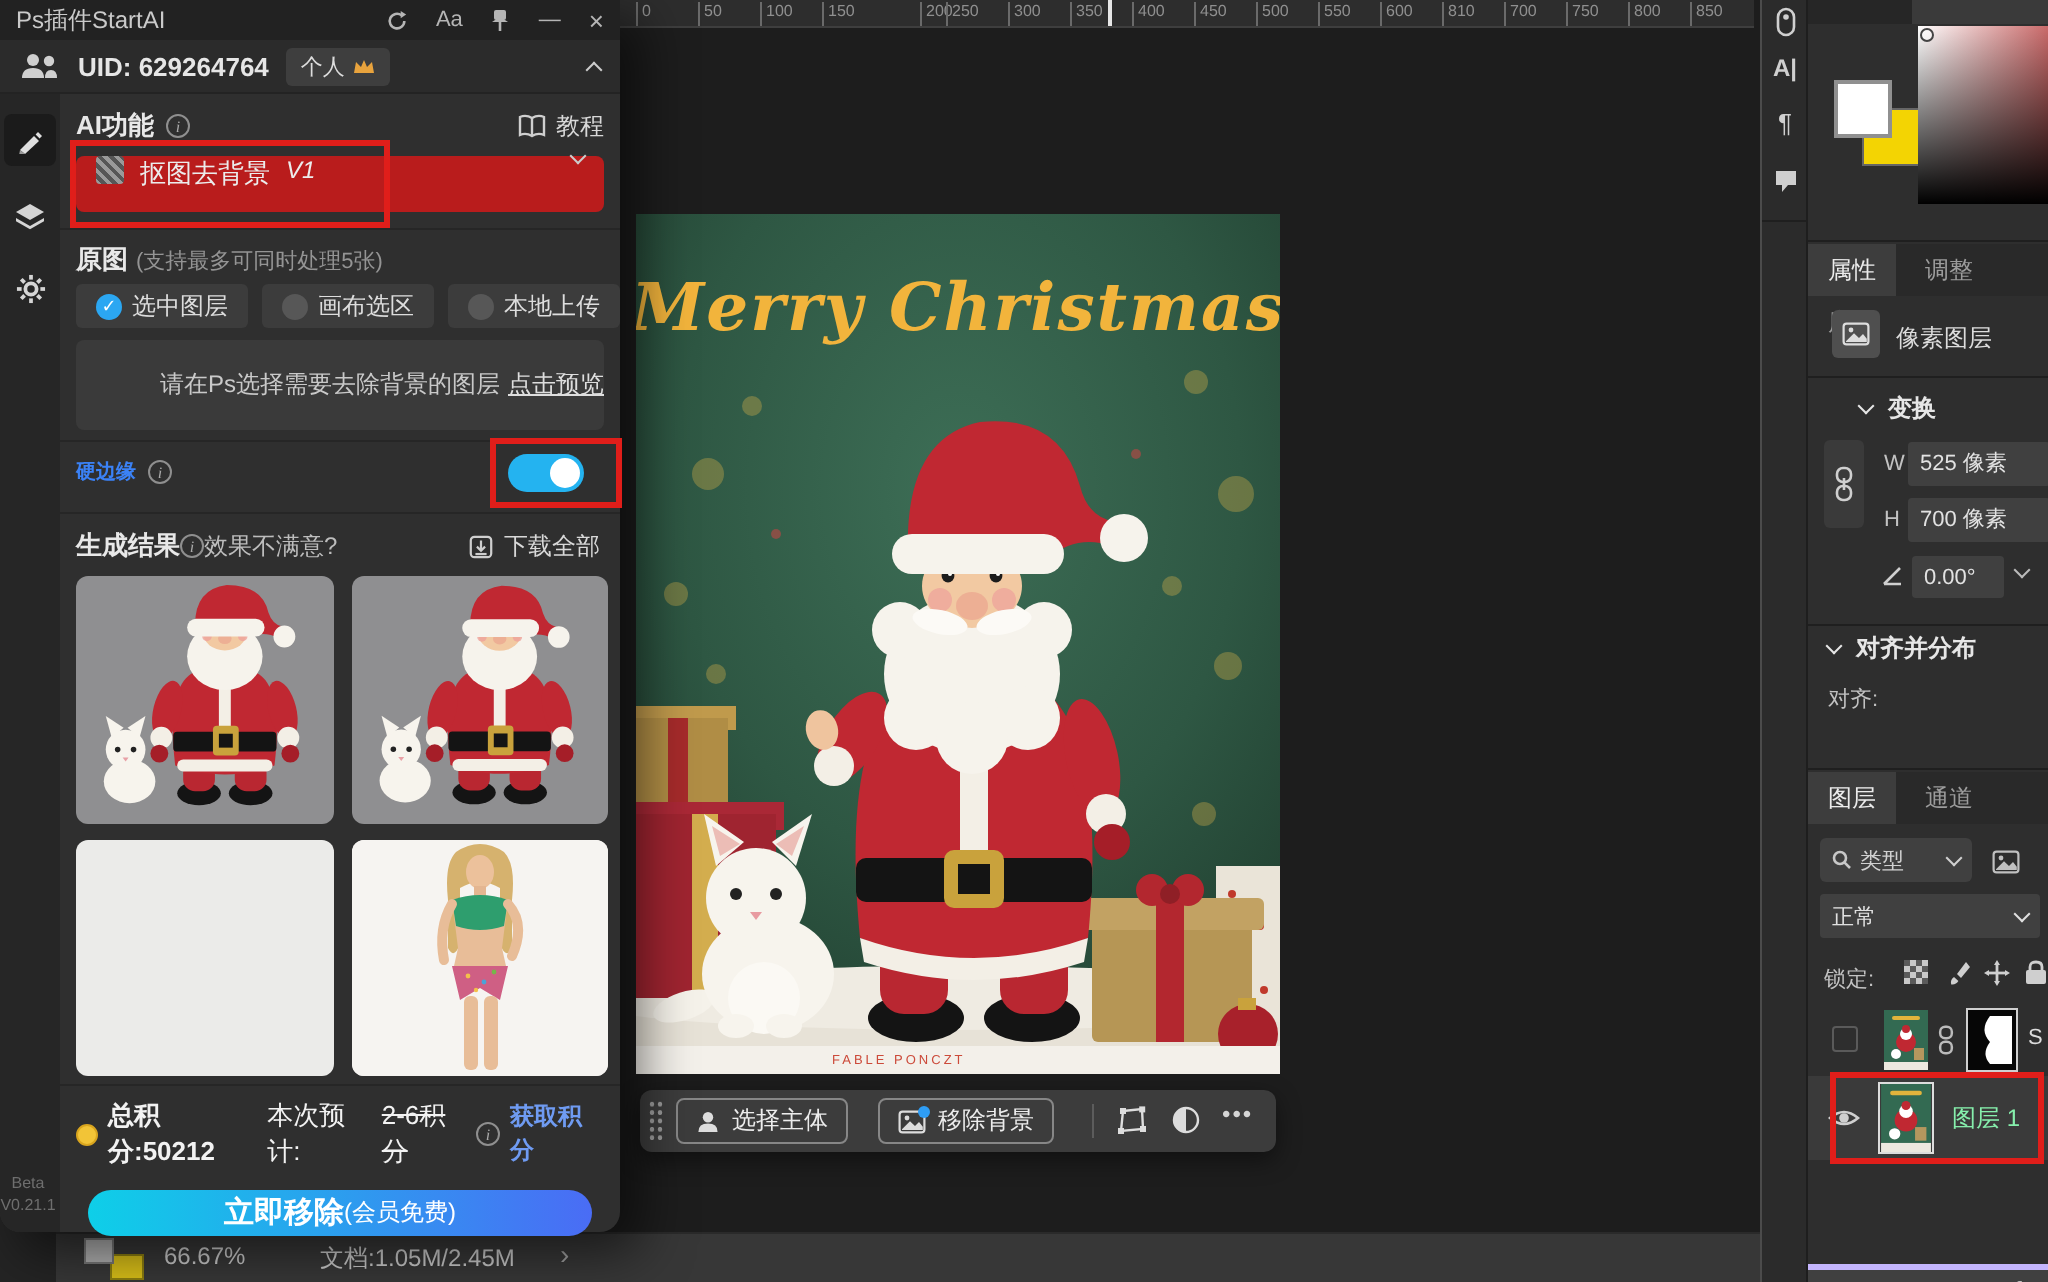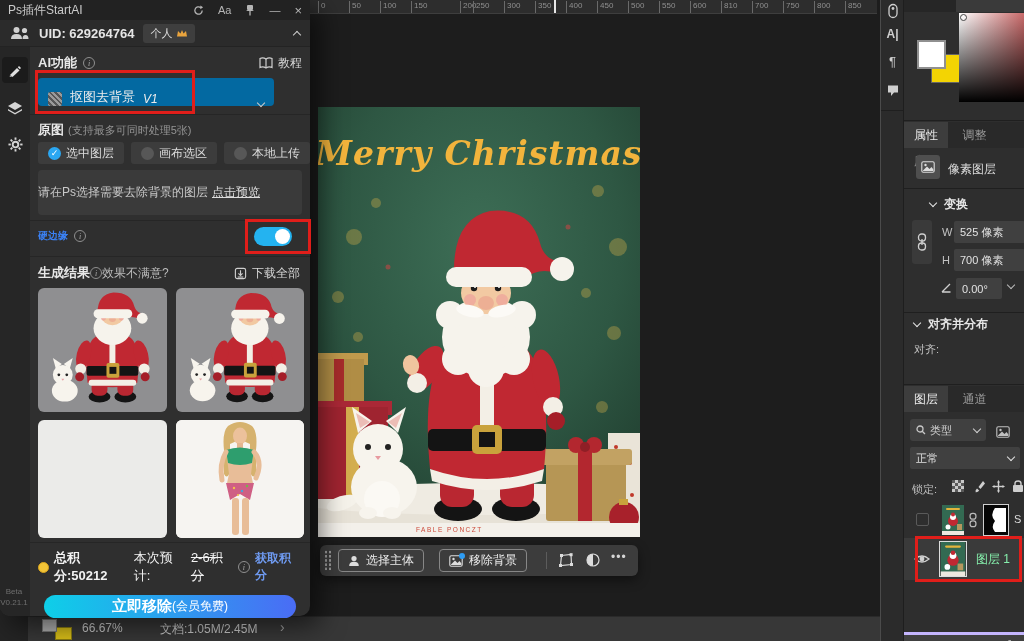--- a/index.html
+++ b/index.html
@@ -531,21 +531,21 @@
       <span class="info">i</span>
       <span style="margin-left:auto;display:flex;align-items:center;gap:5px;font-size:12px;color:#d8d8d8">
         <svg width="14" height="12" viewBox="0 0 14 12">
             <path d="M7 2 Q4 0.2 1 1.5 V10.5 Q4 9.2 7 11 Q10 9.2 13 10.5 V1.5 Q10 0.2 7 2 Z" fill="none" stroke="#cfcfcf" stroke-width="1.2"></path>
             <line x1="7" y1="2" x2="7" y2="11" stroke="#cfcfcf" stroke-width="1.2"></line>
           </svg>
         <span>教程</span>
       </span>
     </div>
 
-    <div style="position:absolute;left:38px;top:78px;width:236px;height:28px;background:#0369a1;border-radius:4px;display:flex;align-items:flex-end;gap:8px;padding:0 10px">
+    <div style="position:absolute;left:38px;top:78px;width:264px;height:28px;background:#b91c1c;border-radius:4px;display:flex;align-items:flex-start;gap:8px;padding:0 10px">
       <span class="patt"></span>
       <span style="font-size:13px;color:#ececec">抠图去背景</span>
       <span style="font-size:12px;font-style:italic;color:#ececec">V1</span>
       <span class="chev" style="margin-left:auto;color:#ccc"></span>
     </div>
 
     <div class="hr" style="left:30px;right:0;top:114px"></div>
 
     <div style="position:absolute;left:38px;top:121px;display:flex;align-items:baseline;gap:4px">
       <span style="font-size:13px;font-weight:bold;color:#e8e8e8">原图</span>
@@ -559,21 +559,21 @@
       <span class="pill">
         <span class="rcircle"></span>
         <span>画布选区</span>
       </span>
       <span class="pill">
         <span class="rcircle"></span>
         <span>本地上传</span>
       </span>
     </div>
 
-    <div style="position:absolute;left:38px;top:170px;width:264px;height:45px;background:#3a3a3a;border-radius:4px;display:flex;align-items:center;justify-content:flex-start;gap:4px;font-size:12px;color:#c9c9c9">
+    <div style="position:absolute;left:38px;top:170px;width:264px;height:45px;background:#3a3a3a;border-radius:4px;display:flex;align-items:center;justify-content:flex-end;gap:4px;font-size:12px;color:#c9c9c9">
       <span>请在Ps选择需要去除背景的图层</span>
       <span style="text-decoration:underline;color:#dedede">点击预览</span>
     </div>
 
     <div class="hr" style="left:30px;right:0;top:220px"></div>
 
     <div style="position:absolute;left:38px;top:229px;display:flex;align-items:center;gap:6px">
       <span style="font-size:10px;font-weight:bold;color:#3b82f6">硬边缘</span>
       <span class="info">i</span>
     </div>

